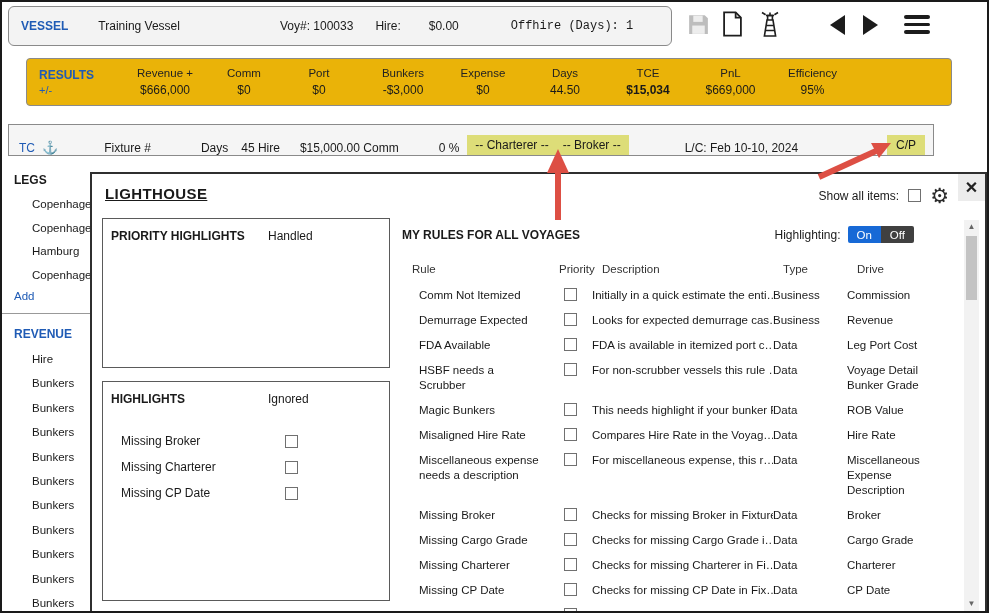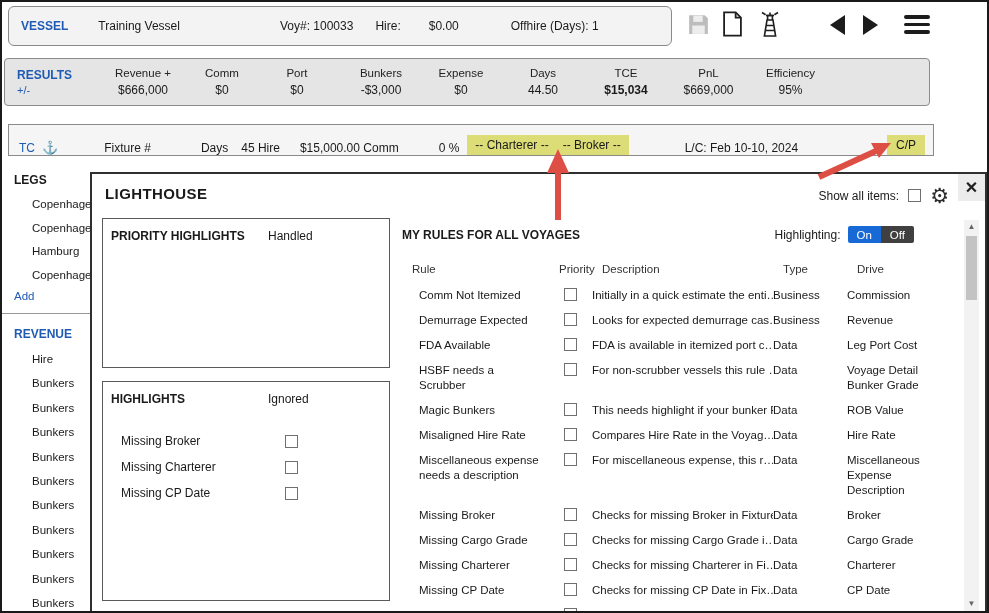--- a/index.html
+++ b/index.html
@@ -10,31 +10,31 @@
   
   .vessel-group { position:absolute; left:6px; top:4px; width:664px; height:40px;
     border:1px solid #8a8a8a; border-radius:6px; background:#f3f3f3;
     display:flex; align-items:center; font-size:12px; }
   .lbl-blue { color:#1f5bb5; font-weight:bold; }
   .vg-vessel { margin-left:12px; font-size:12px; }
   .vg-name { margin-left:30px; }
   .vg-voy { margin-left:100px; }
   .vg-hire-l { margin-left:22px; }
   .vg-hire-v { margin-left:28px; }
-  .vg-off { margin-left:52px; }
+  .vg-off { margin-left:52px;font-family:Liberation Mono, monospace; }
   .top-icons { position:absolute; left:684px; top:7px; display:flex; gap:11px; align-items:center; height:34px; }
   .nav-arrows { position:absolute; left:828px; top:13px; display:flex; gap:18px; align-items:center; }
   .tri-left { width:0; height:0; border-top:10px solid transparent; border-bottom:10px solid transparent; border-right:15px solid #1c1c1c; }
   .tri-right { width:0; height:0; border-top:10px solid transparent; border-bottom:10px solid transparent; border-left:15px solid #1c1c1c; }
   .hamburger { position:absolute; left:902px; top:13px; display:flex; flex-direction:column; gap:4px; cursor:pointer; }
   .hamburger div { width:26px; height:3.5px; background:#1c1c1c; border-radius:2px; }
 
   
-  .results-bar { position:absolute; left:2px; top:56px; width:926px; height:48px;
-    border:1px solid #8a8a8a; border-radius:4px; background:#e5e5e5;
+  .results-bar { position:absolute; left:24px; top:56px; width:926px; height:48px;
+    border:1px solid #8a8a8a; border-radius:4px; background:#eab308;
     display:flex; align-items:center; }
   .results-label { margin-left:12px; width:78px; }
   .results-label .r1 { color:#1f5bb5; font-weight:bold; font-size:12px; }
   .results-label .r2 { color:#1f5bb5; font-size:11px; margin-top:2px; }
   .res-col { text-align:center; }
   .res-label { font-size:11.5px; color:#222; }
   .res-value { font-size:12px; margin-top:4px; }
   .res-value.bold { font-weight:bold; }
 
   
@@ -57,21 +57,21 @@
   .side-head { font-weight:bold; font-size:12px; margin:13px 0 6px 12px; }
   .side-head.blue { color:#1f5bb5; }
   .side-item { margin-left:30px; line-height:23.5px; white-space:nowrap; }
   .side-item.rev { line-height:24.4px; }
   .side-add { color:#1f5bb5; margin:3px 0 0 12px; cursor:pointer; }
   .side-rule { border-top:1px solid #999; width:88px; margin-top:11px; }
 
   
   .modal { position:absolute; left:88px; top:170px; width:897px; height:441px;
     border:2px solid #2f2f2f; background:#fff; z-index:3; overflow:hidden; }
-  .modal-title { position:absolute; left:13px; top:11px; font-size:15px; font-weight:bold; letter-spacing:.4px; }
+  .modal-title { position:absolute; left:13px; top:11px; font-size:15px; font-weight:bold; letter-spacing:.4px;text-decoration:underline; }
   .modal-controls { position:absolute; top:11px; right:36px; display:flex; align-items:center; gap:9px; font-size:12px; }
   .checkbox { width:13px; height:13px; border:1px solid #707070; background:#fff; display:inline-block; flex:0 0 auto; }
   .gear { font-size:21px; color:#2b2b2b; line-height:1; cursor:pointer; }
   .modal-close { position:absolute; top:0; right:0; width:27px; height:27px; background:#ececec;
     display:flex; align-items:center; justify-content:center; font-size:16px; font-weight:bold; color:#222; cursor:pointer; }
 
   .hl-box { position:absolute; left:10px; border:1px solid #5a5a5a; background:#fff; padding:10px 8px; }
   .hl-box.one { top:44px; width:288px; height:150px; }
   .hl-box.two { top:207px; width:288px; height:220px; }
   .box-head { display:flex; font-size:12px; }

